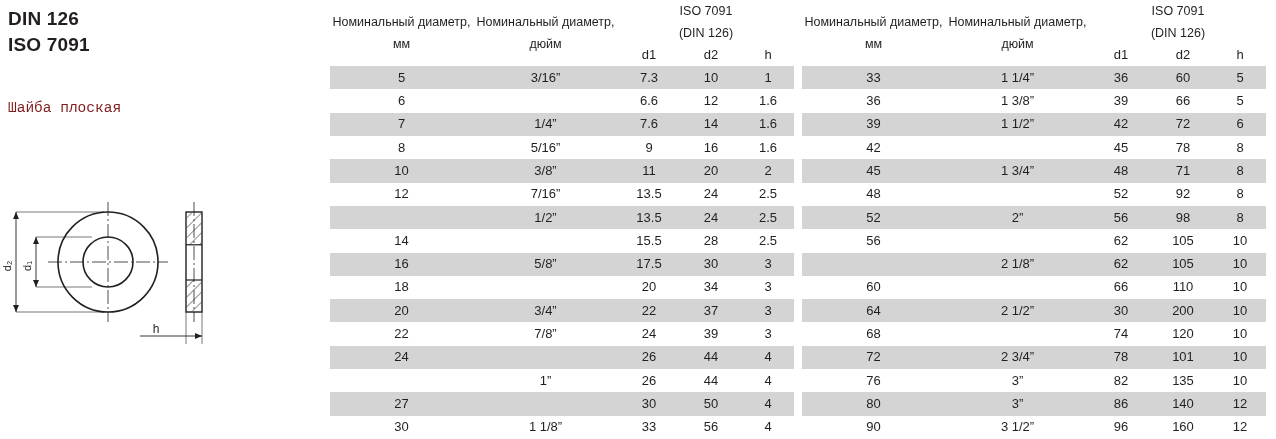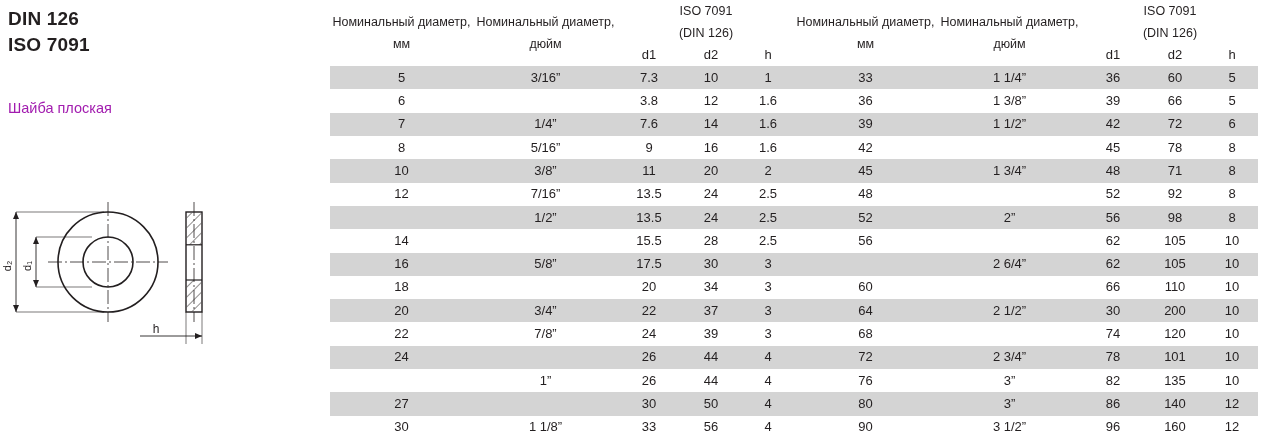--- a/index.html
+++ b/index.html
@@ -41,41 +41,43 @@
   }
   .subtitle-block {
     position: absolute;
     left: 8px;
     top: 96px;
     width: 322px;
   }
   .subtitle-line {
     font-size: 14.5px;
     line-height: 24px;
-    color: #a21caf;
+    color: #7f1d1d;
+    font-family: Liberation Mono, monospace;
   }
 
   
   .drawing {
     position: absolute;
     left: 0px;
     top: 196px;
     width: 250px;
     height: 160px;
   }
 
   
   .tables {
     position: absolute;
     left: 330px;
     top: 0;
     width: 946px;
     height: 439px;
     display: flex;
     flex-direction: row;
+    gap: 8px;
   }
   table.spec {
     border-collapse: collapse;
     table-layout: fixed;
     font-size: 13px;
   }
   table.spec td, table.spec th {
     border: none;
     text-align: center;
     vertical-align: middle;
@@ -215,21 +217,21 @@
         <tr class="row-shade">
           <td>5</td>
           <td>3/16”</td>
           <td>7.3</td>
           <td>10</td>
           <td>1</td>
         </tr>
         <tr class="row-plain">
           <td>6</td>
           <td></td>
-          <td>3.8</td>
+          <td>6.6</td>
           <td>12</td>
           <td>1.6</td>
         </tr>
         <tr class="row-shade">
           <td>7</td>
           <td>1/4”</td>
           <td>7.6</td>
           <td>14</td>
           <td>1.6</td>
         </tr>
@@ -404,21 +406,21 @@
         </tr>
         <tr class="row-plain">
           <td>56</td>
           <td></td>
           <td>62</td>
           <td>105</td>
           <td>10</td>
         </tr>
         <tr class="row-shade">
           <td></td>
-          <td>2 6/4”</td>
+          <td>2 1/8”</td>
           <td>62</td>
           <td>105</td>
           <td>10</td>
         </tr>
         <tr class="row-plain">
           <td>60</td>
           <td></td>
           <td>66</td>
           <td>110</td>
           <td>10</td>

